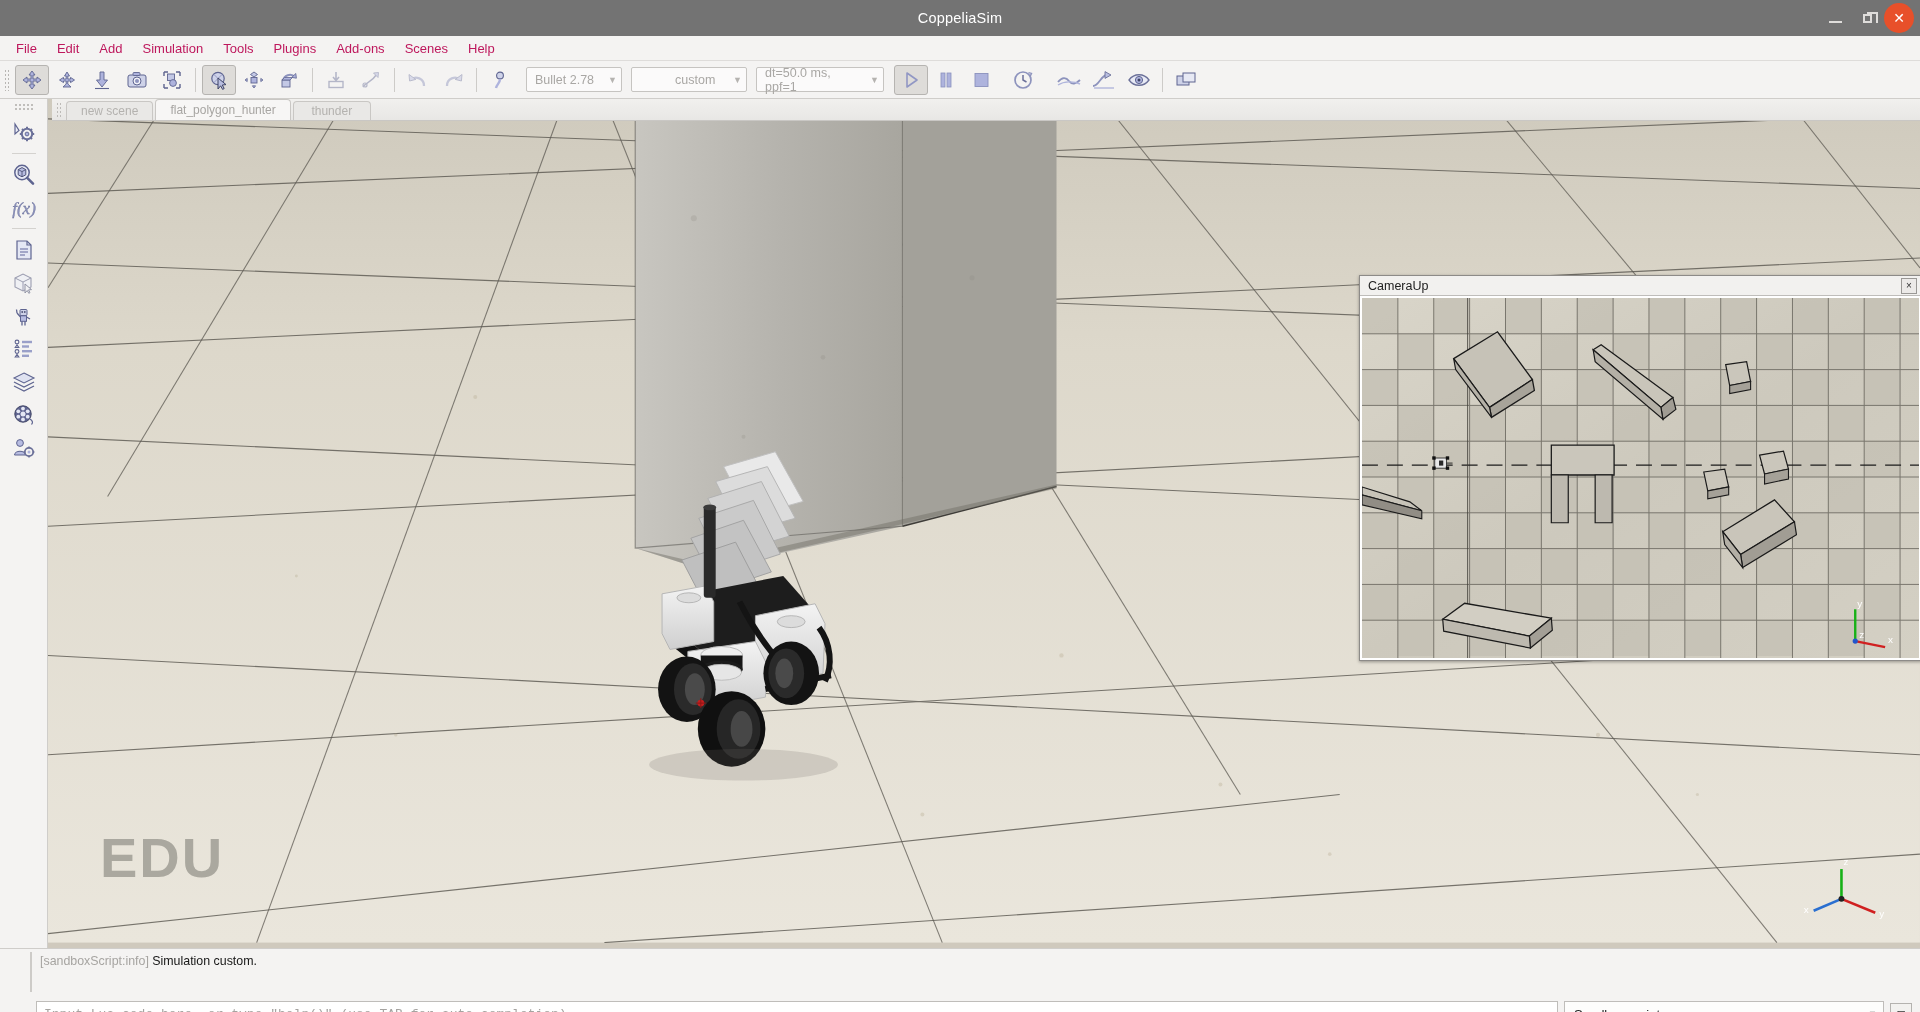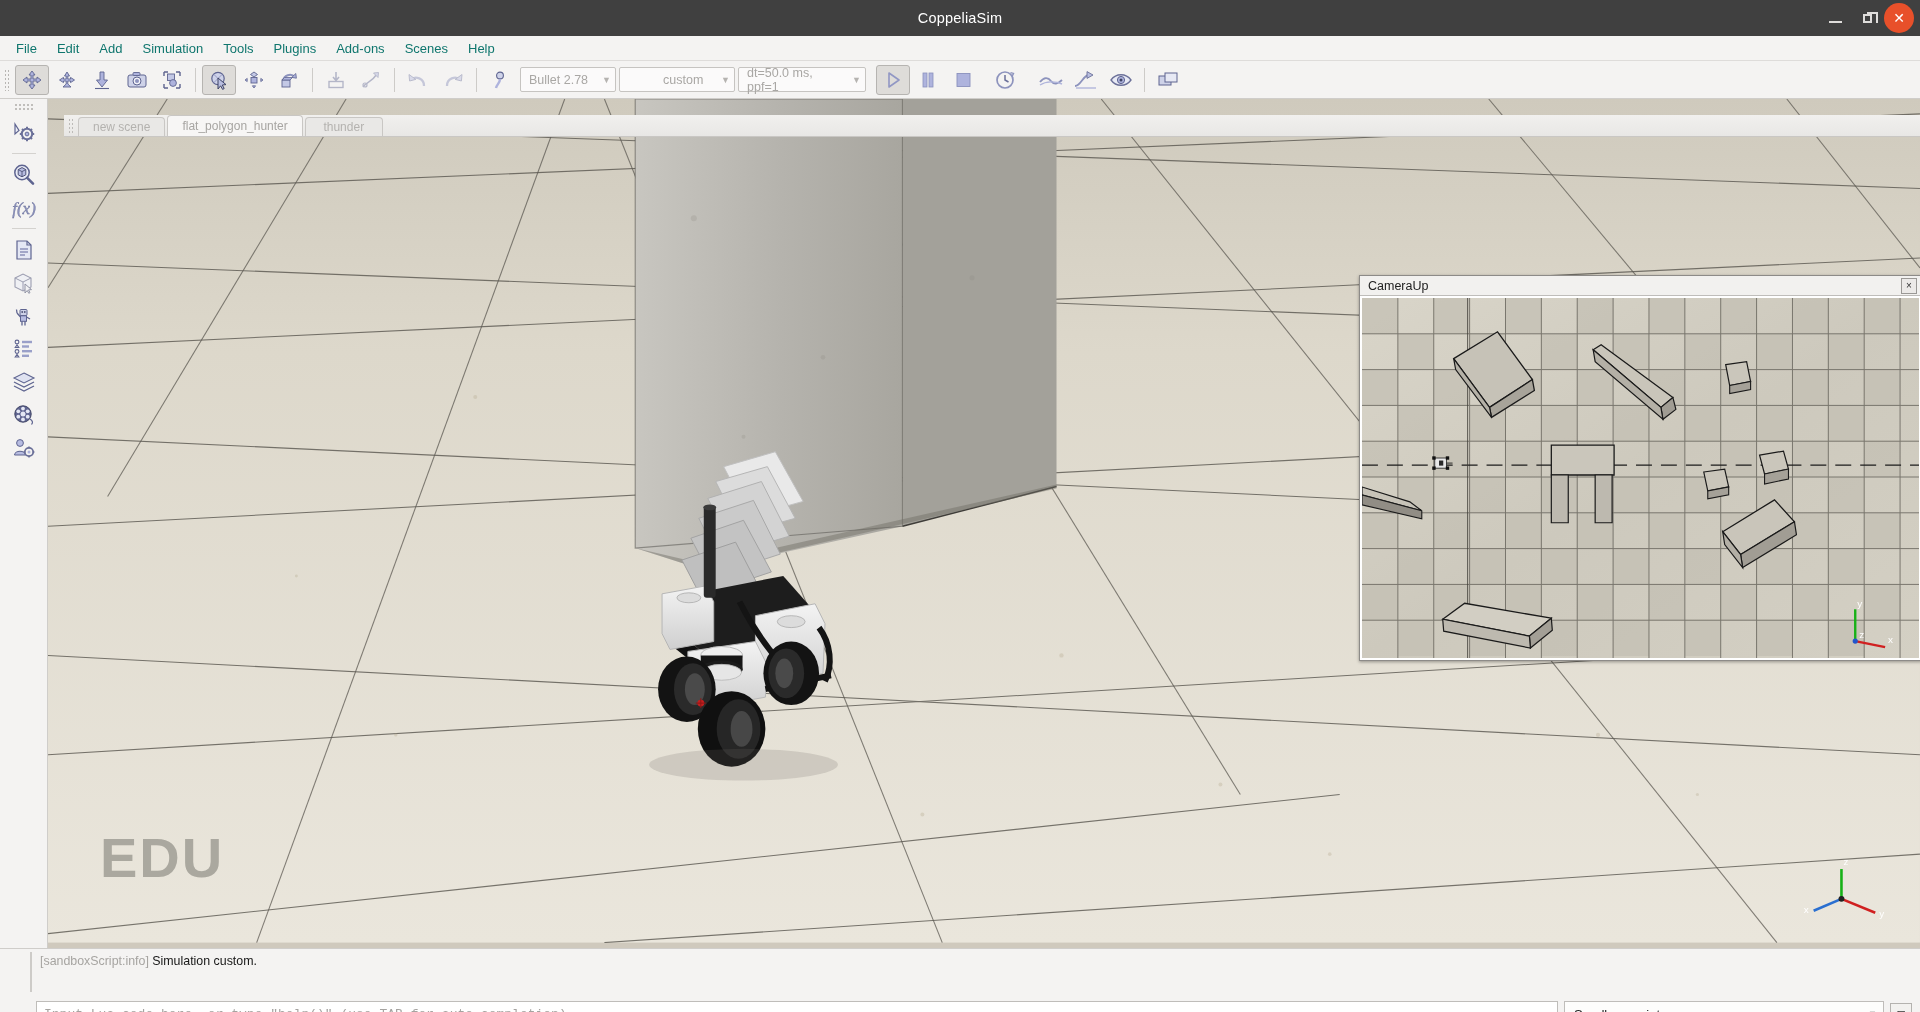--- a/index.html
+++ b/index.html
@@ -6,41 +6,41 @@
   * { box-sizing: border-box; margin: 0; padding: 0; }
   html, body {
     width: 1920px; height: 1012px;
     overflow: hidden;
     font-family: "Liberation Sans", sans-serif;
     background: #f2f1f0;
   }
 
   
   #titlebar {
-    height: 36px; background: #404040; color: #ffffff;
+    height: 36px; background: #737373; color: #ffffff;
     display: flex; align-items: center; justify-content: center;
     position: relative; font-size: 14.5px;
   }
   #titlebar .title { font-weight: normal; letter-spacing: .2px; }
   #win-buttons { position: absolute; right: 6px; top: 0; height: 36px;
     display: flex; align-items: center; gap: 2px; }
   .wbtn { width: 30px; height: 30px; border-radius: 50%;
     display: flex; align-items: center; justify-content: center;
     color: #e6e4e2; font-size: 13px; line-height: 1; }
   .wbtn.close { background: #e8502a; color: #fff; font-size: 14px; }
   .wmin { display:block; width: 13px; height: 2px; background: #dfdddb; margin-top:7px;}
   .wmax-sq { width: 9px; height: 9px; border: 2px solid #dfdddb; position: relative; }
   .wmax-sq:after { content:""; position:absolute; left:2px; top:-4px;
      width: 9px; height: 9px; border-top: 2px solid #dfdddb; border-right: 2px solid #dfdddb;}
 
   
   #menubar {
     height: 25px; background: #f4f3f2; border-bottom: 1px solid #dedcda;
     display: flex; align-items: center; padding-left: 6px; font-size: 13px;
-    color: #0f766e;
+    color: #be185d;
   }
   #menubar .mi { padding: 3px 10px; border-radius: 2px; white-space: nowrap; }
 
   
   #toolbar {
     height: 38px; background: #f4f3f2; border-bottom: 1px solid #cfcdca;
     display: flex; align-items: center; padding: 0 4px; gap: 1px;
   }
   .tgrip { width: 7px; height: 22px; margin-right: 3px;
     background-image: radial-gradient(#b8b6b3 35%, transparent 36%);
@@ -48,21 +48,21 @@
   .tbtn { width: 34px; height: 30px; display: flex; align-items: center;
     justify-content: center; border: 1px solid transparent; border-radius: 3px; }
   .tbtn.active { background: #dedcd9; border: 1px solid #b6b4b1; }
   .tsep { width: 1px; height: 24px; background: #cdcbc8; margin: 0 5px; }
   .tbtn svg { display: block; }
 
   .combo {
     height: 25px; border: 1px solid #c6c4c1; background: #fbfafa;
     border-radius: 2px; display: flex; align-items: center;
     padding: 0 4px 0 8px; font-size: 12.5px; color: #a9a7a4;
-    margin-left: 2px; position: relative;
+    margin-left: 8px; position: relative;
   }
   .combo .caret { margin-left: auto; padding-left: 8px; color: #b5b3b0; font-size: 9px; }
   #combo-engine { width: 96px; }
   #combo-mode   { width: 116px; padding-left: 43px; }
   #combo-dt     { width: 128px; }
 
   
   #body { display: flex; height: 849px; }
 
   
@@ -77,26 +77,25 @@
   .rbtn { width: 32px; height: 31px; display: flex; align-items: center;
      justify-content: center; border-radius: 3px; border: 1px solid transparent;}
   .rsep { width: 24px; height: 1px; background: #d4d2cf; margin: 3px 0; }
 
   
   #viewport { flex: 1; position: relative; overflow: hidden;
      background: #cfc9bd; }
 
   
   #tabstrip {
-    position: absolute; top: 0; left: 16px; right: 0; height: 22px;
+    position: absolute; top: 0; left: 4px; right: 0; height: 22px;
     display: flex; align-items: flex-end; z-index: 6;
     background: linear-gradient(#f1f0ee, #e8e7e5);
     border-bottom: 1px solid #c9c7c4;
     padding-left: 4px;
-    margin-top: 16px;
   }
   .tabgrip { width: 6px; height: 16px; margin-right: 4px; align-self: center;
     background-image: radial-gradient(#bdbbb8 35%, transparent 36%);
     background-size: 3px 4px; }
   .stab {
     height: 19px; min-width: 78px; padding: 0 14px;
     display: flex; align-items: center; justify-content: center;
     font-size: 12px; color: #b4b2af;
     background: #e9e8e6; border: 1px solid #c9c7c4; border-bottom: none;
     border-top-left-radius: 4px; border-top-right-radius: 4px;

